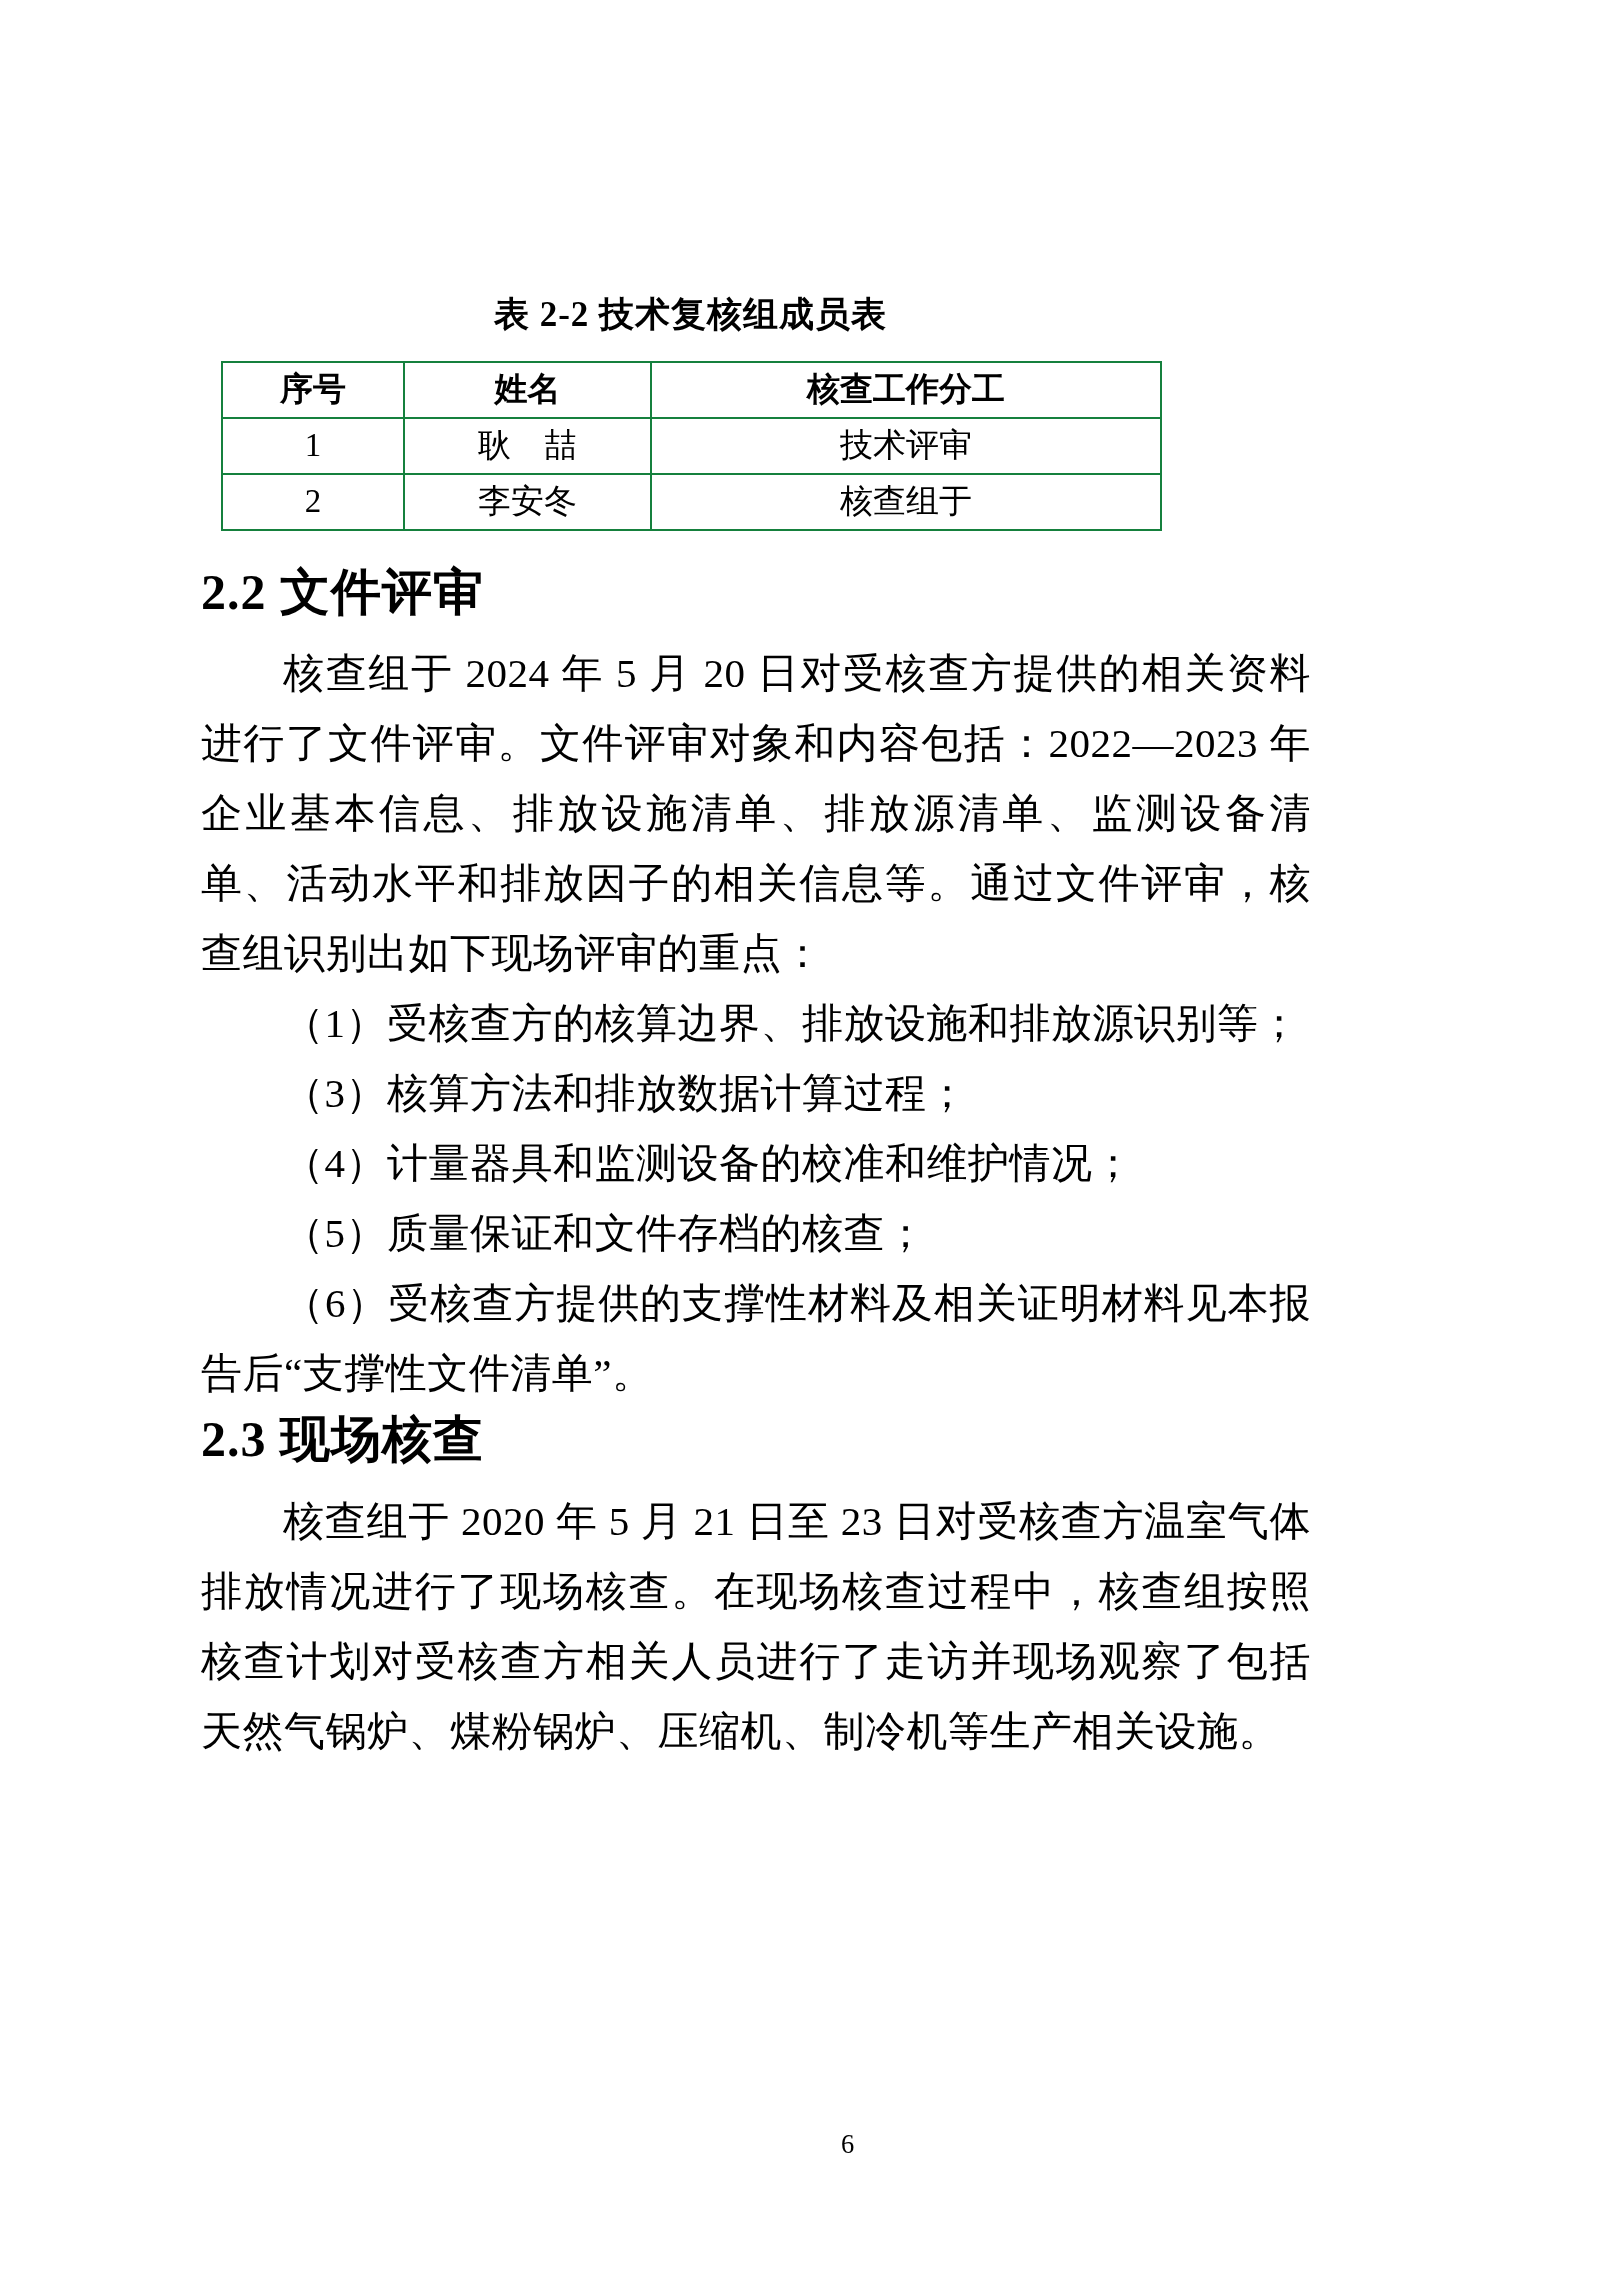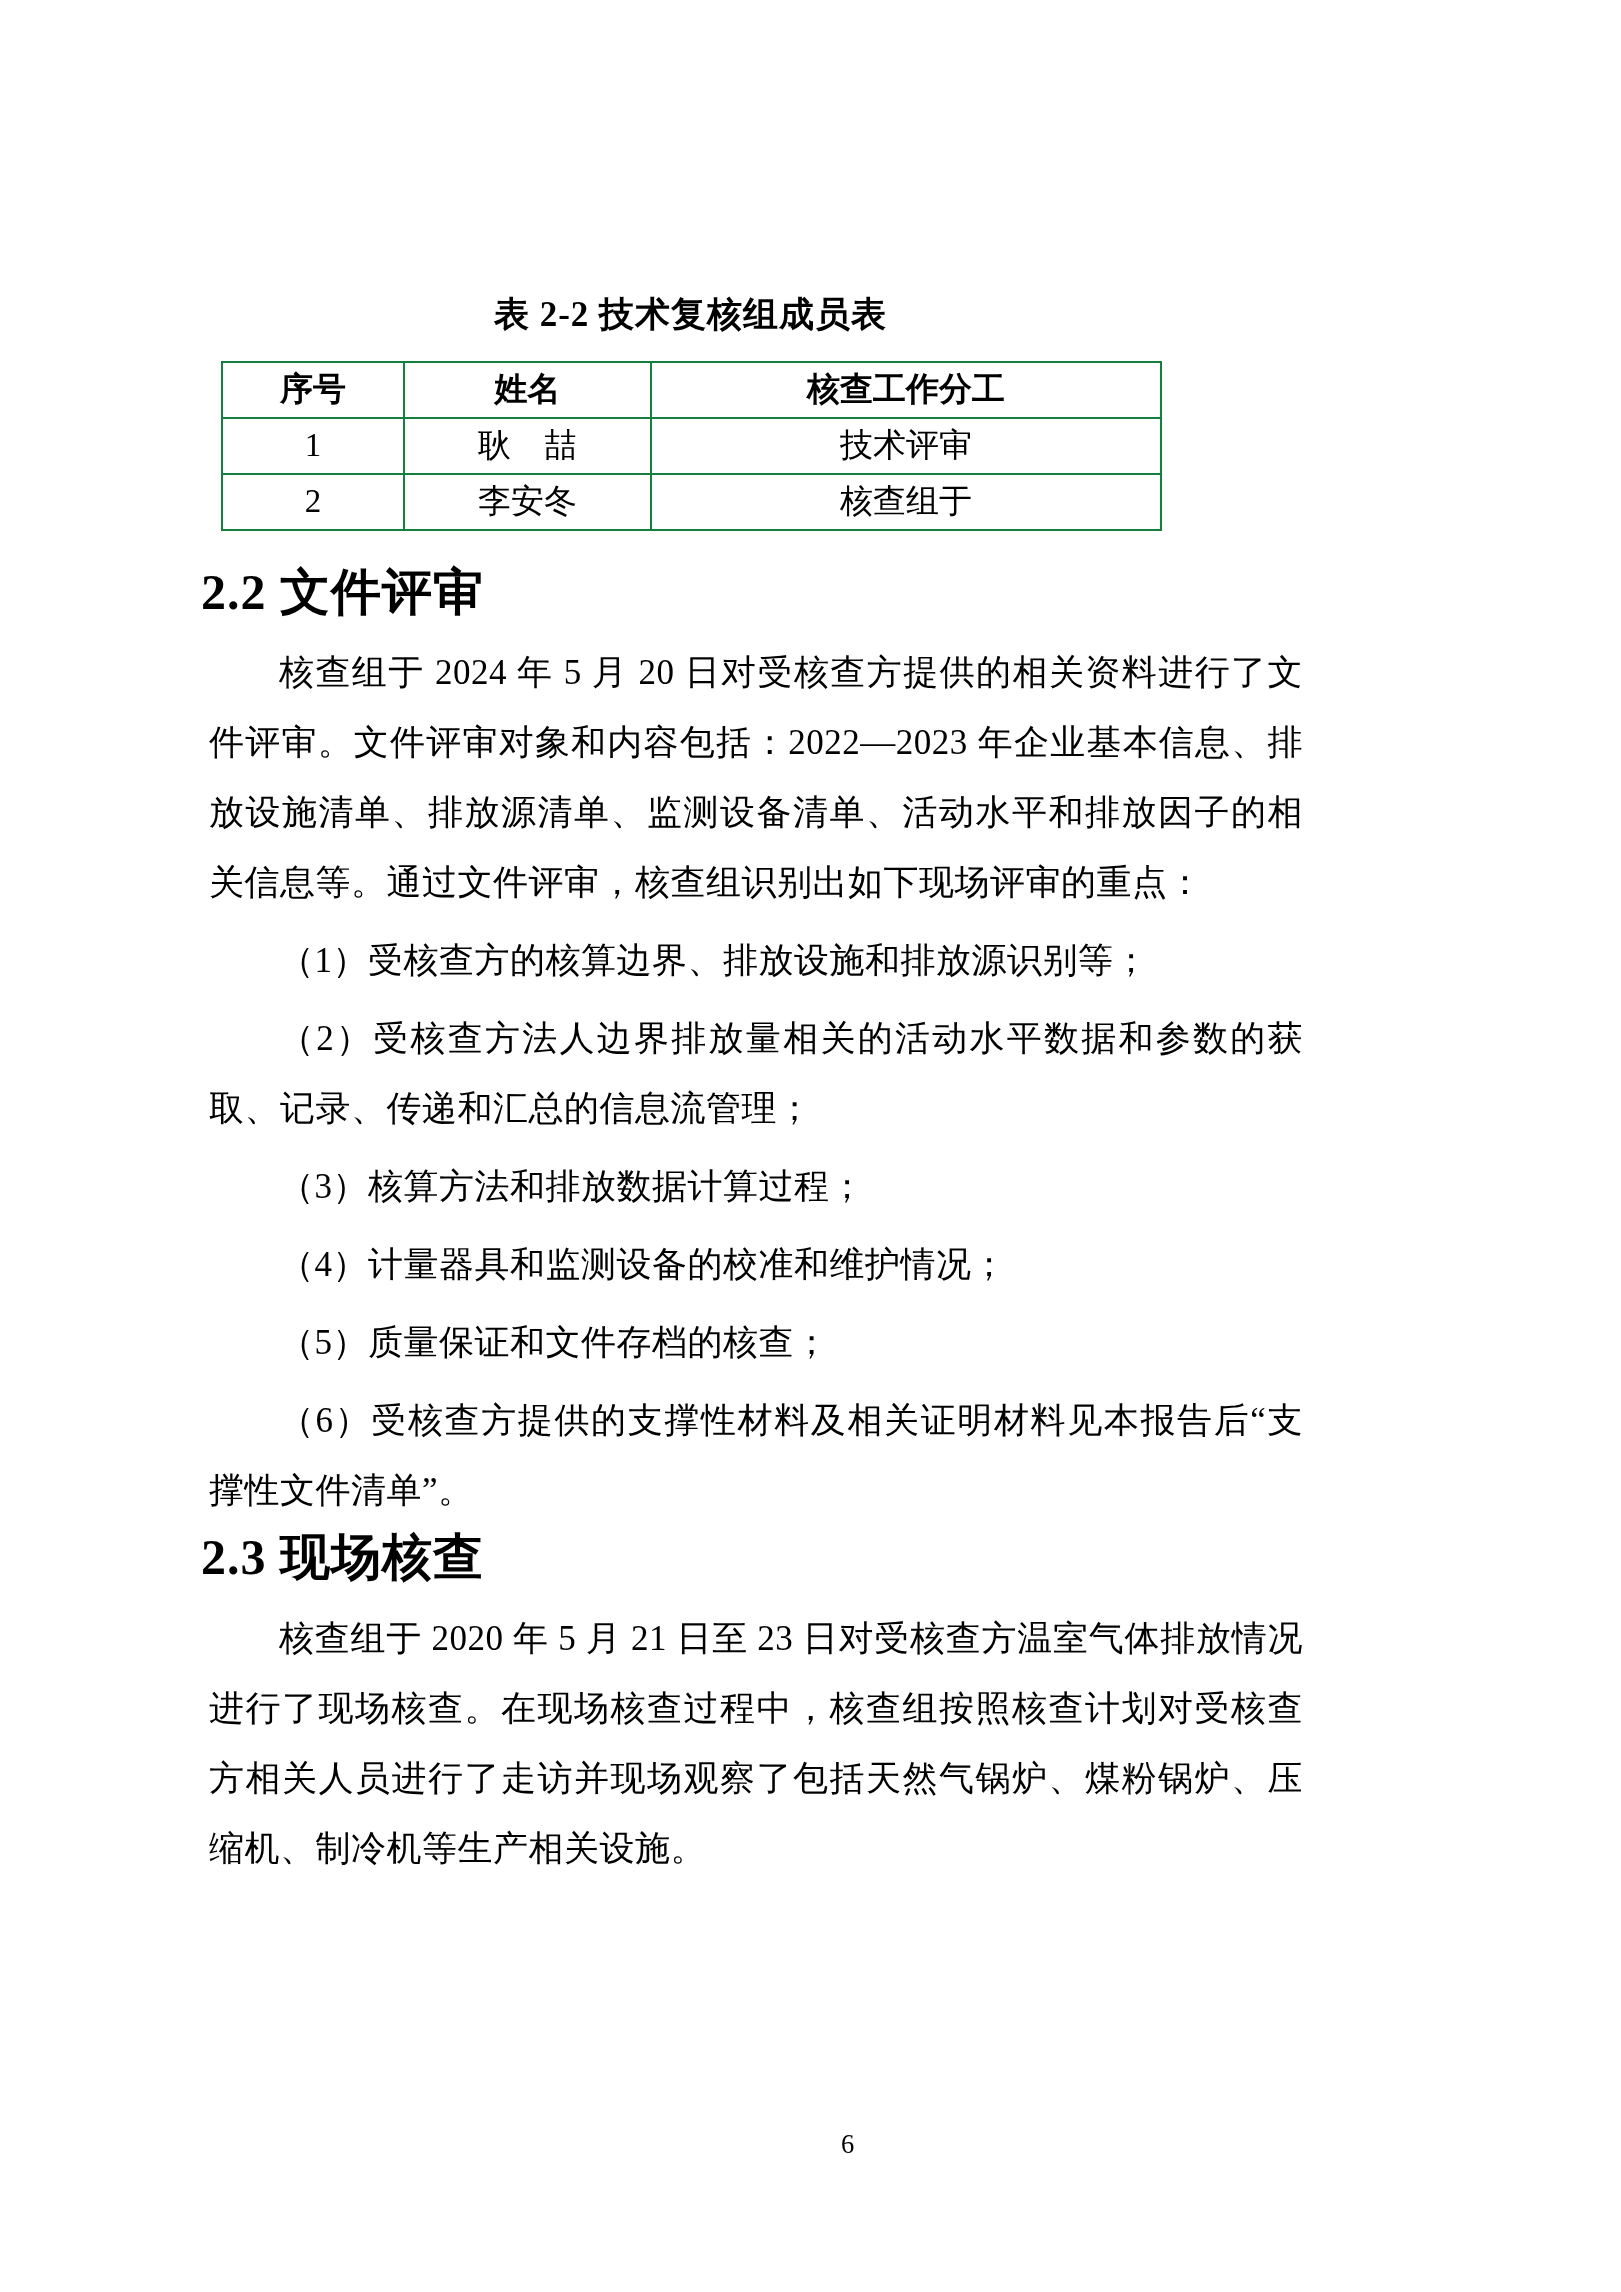--- a/index.html
+++ b/index.html
@@ -59,25 +59,25 @@
     font-weight: bold;
     font-size: 50px;
     line-height: 45px;
     margin: 39px 0 23.5px 0;
     letter-spacing: 1px;
   }
   .h2.second {
     margin-top: 9px;
   }
   .para, .item {
-    font-size: 35px;
+    font-size: 41px;
     line-height: 70px;
     text-align: justify;
     text-indent: 2em;
-    margin: 8px;
+    margin: 0;
     letter-spacing: 0.5px;
   }
   .page-number {
     position: absolute;
     left: 841px;
     top: 2129px;
     font-size: 26.5px;
     color: #000000;
   }
 </style>
@@ -116,21 +116,20 @@
           </tr>
         </tbody>
       </table>
     </div>
 
     <div class="h2">2.2 文件评审</div>
 
     <p class="para">核查组于 2024 年 5 月 20 日对受核查方提供的相关资料进行了文件评审。文件评审对象和内容包括：2022—2023 年企业基本信息、排放设施清单、排放源清单、监测设备清单、活动水平和排放因子的相关信息等。通过文件评审，核查组识别出如下现场评审的重点：</p>
 
     <p class="item">（1）受核查方的核算边界、排放设施和排放源识别等；</p>
-    <p class="item">（2）受核查方法人边界排放量相关的活动水平数据和参数的获取、记录、传递和汇总的信息流管理；</p>
     <p class="item">（3）核算方法和排放数据计算过程；</p>
     <p class="item">（4）计量器具和监测设备的校准和维护情况；</p>
     <p class="item">（5）质量保证和文件存档的核查；</p>
     <p class="item">（6）受核查方提供的支撑性材料及相关证明材料见本报告后“支撑性文件清单”。</p>
 
     <div class="h2 second">2.3 现场核查</div>
 
     <p class="para">核查组于 2020 年 5 月 21 日至 23 日对受核查方温室气体排放情况进行了现场核查。在现场核查过程中，核查组按照核查计划对受核查方相关人员进行了走访并现场观察了包括天然气锅炉、煤粉锅炉、压缩机、制冷机等生产相关设施。</p>
 
   </div>

